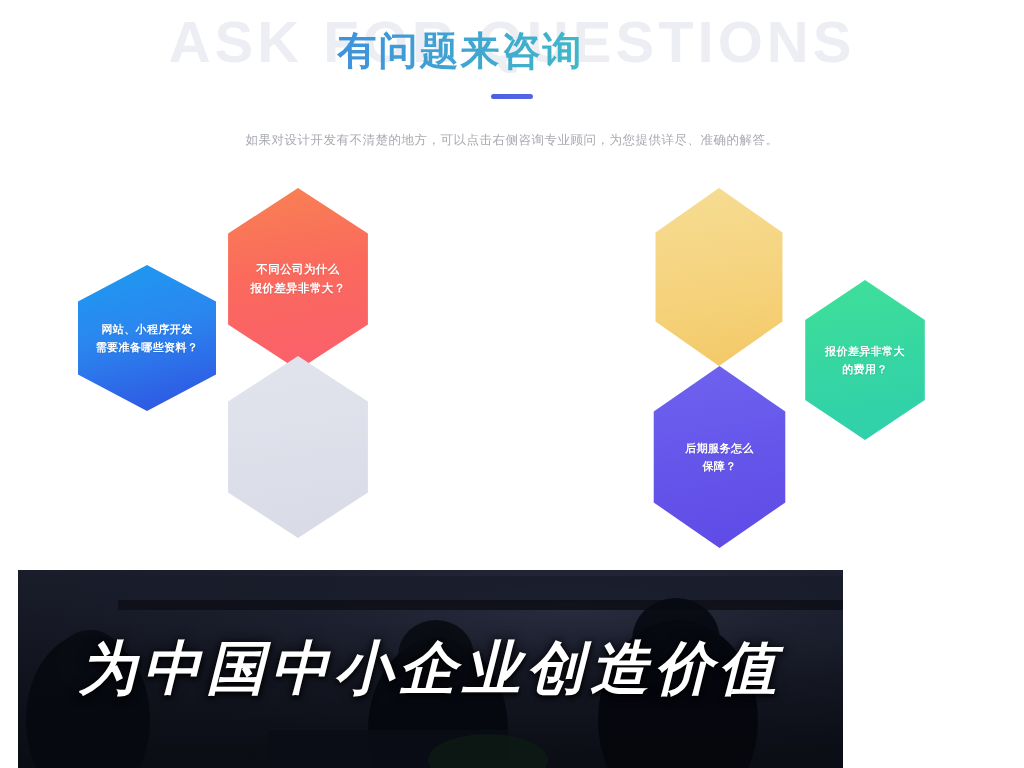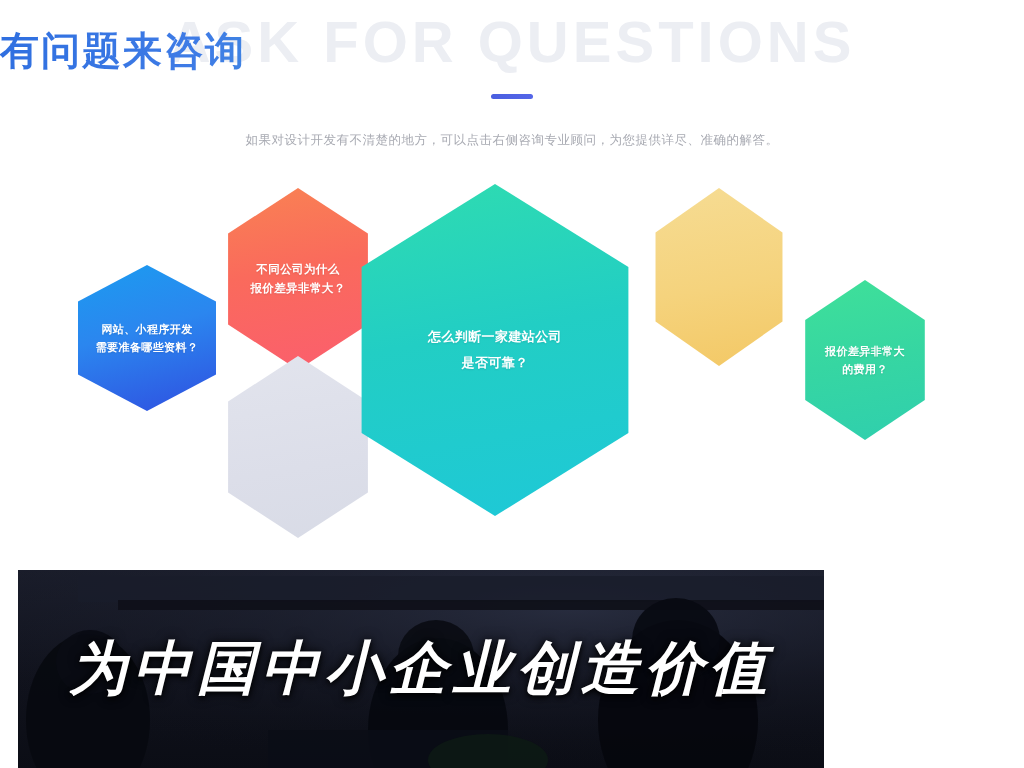--- a/index.html
+++ b/index.html
@@ -16,21 +16,21 @@
   .ghost{
     position:absolute;left:0;top:8px;width:1024px;
     text-align:center;
     font-size:58px;font-weight:bold;letter-spacing:4px;
     color:#eceef3;
     white-space:nowrap;
     user-select:none;
   }
   .title{
     position:absolute;left:0;top:24px;width:921px;
-    text-align:left;
+    text-align:center;
     font-size:39px;font-weight:bold;letter-spacing:2px;
     background:linear-gradient(90deg,#2f6fe0 0%,#3f7ce6 22%,#3fb6c9 62%,#35d6ae 100%);
     -webkit-background-clip:text;background-clip:text;
     -webkit-text-fill-color:transparent;color:transparent;
     white-space:nowrap;
   }
   .divider{
     position:absolute;left:50%;top:94px;transform:translateX(-50%);
     width:42px;height:5px;border-radius:3px;
     background:linear-gradient(90deg,#4a5fe0,#5566e8);
@@ -94,20 +94,21 @@
     background:linear-gradient(170deg,#3fe099 0%,#36d6a2 50%,#2fcfae 100%);
   }
   .h-green .txt{font-size:11px;}
   .h-purple .txt{font-size:11px;}
 
   
   .banner{
     position:absolute;left:18px;top:570px;width:806px;height:198px;
     overflow:hidden;
     background:#10121c;
+    padding-left:19px;
   }
   .banner .photo{position:absolute;inset:0;}
   .banner .bannertext{
     position:absolute;left:0;top:0;width:100%;height:100%;
     display:flex;align-items:center;justify-content:center;
     color:#ffffff;
     font-family:"DejaVu Serif","Liberation Serif",serif;
     font-size:58px;font-weight:bold;
     letter-spacing:6px;
     font-style:italic;
@@ -136,29 +137,29 @@
 
     <div class="hex h-red">
       <span class="txt">不同公司为什么
 报价差异非常大？</span>
     </div>
 
     <div class="hex h-gray">
       <span class="txt"></span>
     </div>
 
-    <div class="hex h-teal">
-      <span class="txt">怎么判断一家建站公司
-是否可靠？</span>
-    </div>
 
     <div class="hex h-yellow">
       <span class="txt"></span>
     </div>
 
+    <div class="hex h-purple">
+      <span class="txt">后期服务怎么
+保障？</span>
+    </div>
 
     <div class="hex h-green">
       <span class="txt">报价差异非常大
 的费用？</span>
     </div>
 
   </div>
 
   <div class="banner">
     <div class="photo">

